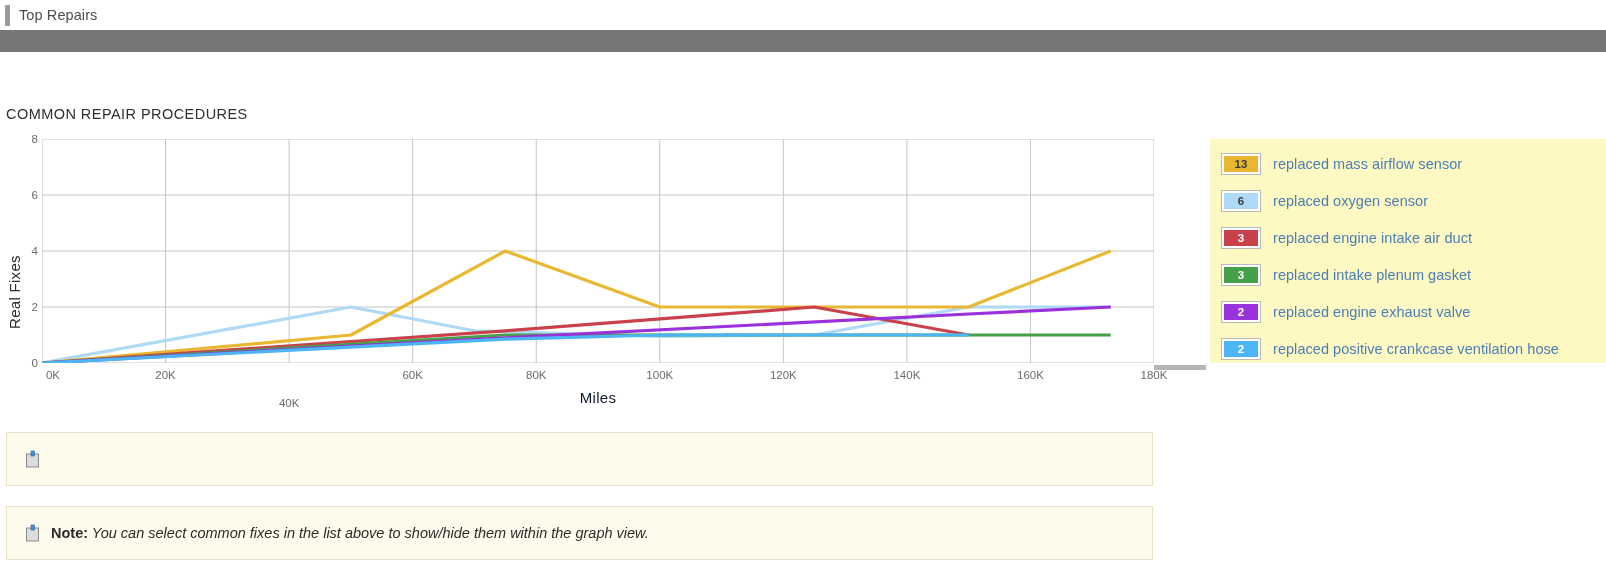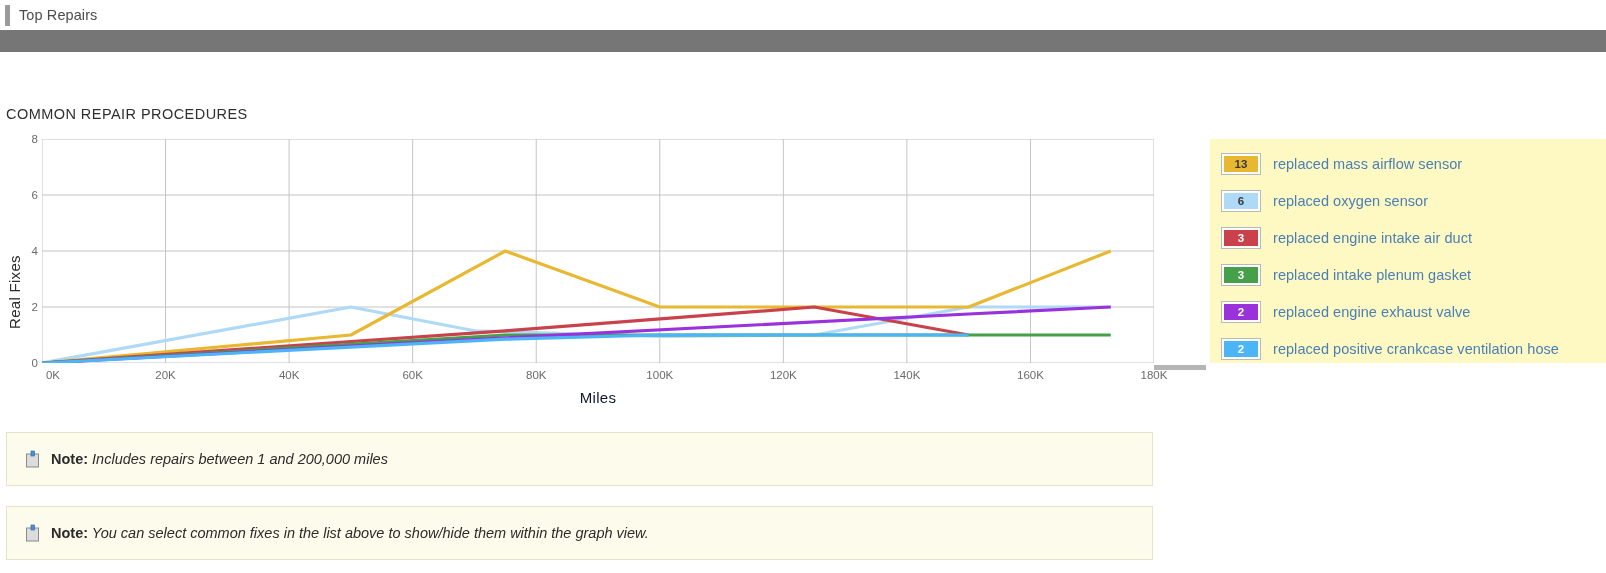--- a/index.html
+++ b/index.html
@@ -250,40 +250,36 @@
         <div class="legend-badge" style="background: rgb(154, 50, 220); color: rgb(255, 255, 255);">2</div>
         <div class="legend-text">replaced engine exhaust valve</div>
       </div>
       <div class="legend-item">
         <div class="legend-badge" style="background: rgb(76, 181, 245); color: rgb(255, 255, 255);">2</div>
         <div class="legend-text">replaced positive crankcase ventilation hose</div>
       </div>
     </div>
 <div class="xtick" style="left: 42px; margin-left: 11px;">0K</div>
     <div class="xtick" style="left: 165.556px;">20K</div>
-    <div class="xtick" style="left: 289.111px;">40K</div>
+    <div class="xtick" style="left: 289.111px; margin-top: 28px;">40K</div>
     <div class="xtick" style="left: 412.667px;">60K</div>
     <div class="xtick" style="left: 536.222px;">80K</div>
     <div class="xtick" style="left: 659.778px;">100K</div>
     <div class="xtick" style="left: 783.333px;">120K</div>
     <div class="xtick" style="left: 906.889px;">140K</div>
     <div class="xtick" style="left: 1030.44px;">160K</div>
     <div class="xtick" style="left: 1154px;">180K</div>
   </div>
 
 <div class="notes">
   <div class="note">
     <svg class="note-icon" viewBox="0 0 15 18">
       <rect x="1.5" y="4" width="12" height="13" fill="#dcdcdc" stroke="#8a8a8a" stroke-width="1"></rect>
       <rect x="6" y="1" width="3.5" height="5" fill="#4a90d9" stroke="#2f6ea8" stroke-width=".7"></rect>
     </svg>
-    <div class="note-text">
-      <b>Note:</b>
-      <span>Includes repairs between 1 and 200,000 miles</span>
-    </div>
   </div>
   <div class="note">
     <svg class="note-icon" viewBox="0 0 15 18">
       <rect x="1.5" y="4" width="12" height="13" fill="#dcdcdc" stroke="#8a8a8a" stroke-width="1"></rect>
       <rect x="6" y="1" width="3.5" height="5" fill="#4a90d9" stroke="#2f6ea8" stroke-width=".7"></rect>
     </svg>
     <div class="note-text">
       <b>Note:</b>
       <span>You can select common fixes in the list above to show/hide them within the graph view.</span>
     </div>

